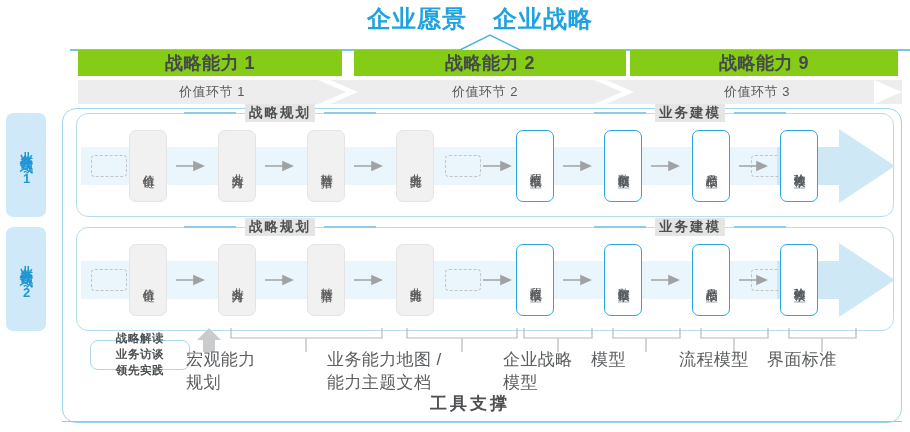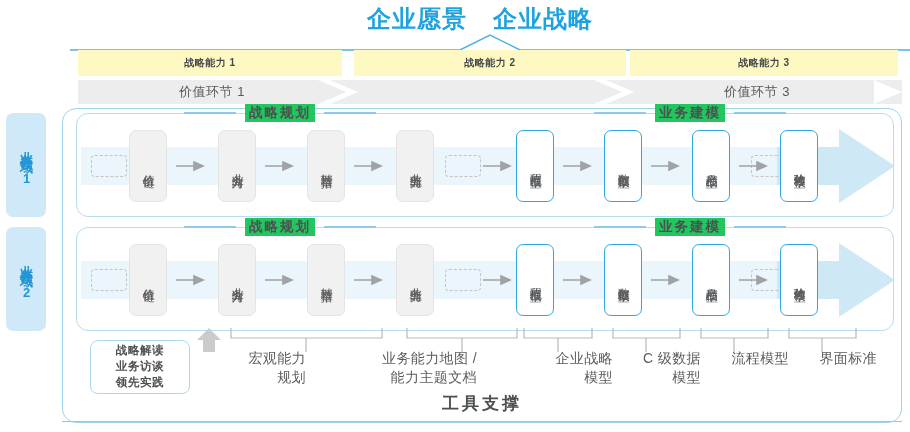--- a/index.html
+++ b/index.html
@@ -46,23 +46,23 @@
 
   
   .cap-row {
     position: absolute;
     left: 78px; top: 50px;
     width: 820px; height: 26px;
     display: flex;
     gap: 4px;
   }
   .cap-cell {
-    background: #fef9c3;
+    background: #84cc16;
     color: #46494b;
-    font-size: 10px;
+    font-size: 18px;
     font-weight: bold;
     display: flex;
     align-items: center;
     justify-content: center;
     letter-spacing: .5px;
   }
   .cap-cell.c1 { flex: 0 0 264px; }
   .cap-cell.c2 { flex: 0 0 272px; margin-left: 8px; }
   .cap-cell.c3 { flex: 1 1 auto; }
 
@@ -150,21 +150,21 @@
   .sec-head .bar {
     height: 1.4px;
     background: #8fcbe8;
     width: 52px;
   }
   .sec-head .txt {
     font-size: 13.5px;
     font-weight: bold;
     color: #4d5052;
     letter-spacing: 2px;
-    background: #22c55e;
+    background: #e5e5e5;
     padding: 0 4px;
     white-space: nowrap;
   }
 
   
   .flow-band {
     position: absolute;
     height: 38px;
     background: #eaf6fc;
   }
@@ -220,22 +220,22 @@
   }
 
   
   .connectors {
     position: absolute;
     left: 62px; top: 326px;
     width: 840px; height: 26px;
   }
   .tool-label {
     position: absolute;
-    text-align: right;
-    font-size: 14px;
+    text-align: left;
+    font-size: 17px;
     line-height: 1.35;
     color: #5b5d5f;
     letter-spacing: .4px;
     white-space: nowrap;
   }
   .tool-box {
     position: absolute;
     border: 1.3px solid #a9d7ef;
     border-radius: 8px;
     background: #ffffff;
@@ -247,21 +247,21 @@
     letter-spacing: .6px;
     display: flex;
     align-items: center;
     justify-content: center;
     box-sizing: border-box;
   }
 
   
   .bottom-banner {
     position: absolute;
-    left: 62px; top: 390px;
+    left: 50px; top: 390px;
     width: 840px; height: 26px;
     display: flex;
     align-items: center;
     justify-content: center;
   }
   .bottom-banner .txt {
     font-size: 17px;
     font-weight: bold;
     color: #4d5052;
     letter-spacing: 3px;
@@ -283,31 +283,32 @@
     <div class="header-title">企业战略</div>
   </div>
 
   <svg class="header-connector" viewBox="0 0 840 18" preserveAspectRatio="none">
     <path d="M0 17 L390 17 L420 2 L450 17 L840 17" fill="none" stroke="#4bb2e3" stroke-width="1.4"></path>
   </svg>
 
   <div class="cap-row">
     <div class="cap-cell c1">战略能力 1</div>
     <div class="cap-cell c2">战略能力 2</div>
-    <div class="cap-cell c3">战略能力 3</div>
+    <div class="cap-cell c3">战略能力 9</div>
   </div>
 
   <div class="vc-row">
     <svg class="vc-bar" viewBox="0 0 824 24" preserveAspectRatio="none">
       <rect x="0" y="0" width="824" height="24" fill="#ededed"></rect>
       <path d="M240 0 L268 12 L240 24 L252 24 L280 12 L252 0 Z" fill="#ffffff"></path>
       <path d="M516 0 L544 12 L516 24 L528 24 L556 12 L528 0 Z" fill="#ffffff"></path>
       <path d="M796 0 L824 12 L796 24 Z" fill="#ffffff"></path>
     </svg>
     <div class="vc-label v1">价值环节 1</div>
+    <div class="vc-label v2">价值环节 2</div>
     <div class="vc-label v3">价值环节 3</div>
   </div>
 
   <div class="domain-tab d1">
     <span>业务领域 1</span>
   </div>
   <div class="domain-tab d2">
     <span>业务领域 2</span>
   </div>
 
@@ -474,42 +475,41 @@
 
       <path d="M639 2 L639 12 L706 12 L706 2"></path>
       <path d="M672 12 L672 26"></path>
 
       <path d="M727 2 L727 12 L794 12 L794 2"></path>
       <path d="M760 12 L760 26"></path>
     </g>
     <path d="M141 26 L153 26 L153 14 L159 14 L147 2 L135 14 L141 14 Z" fill="#c9cbcd"></path>
   </svg>
 
-  <div class="tool-box" style="left:90px; top:340px; width:100px; height:54px;">
+  <div class="tool-box" style="left:90px; top:340px; width:100px; height:30px;">
     <div>
       <div>战略解读</div>
       <div>业务访谈</div>
       <div>领先实践</div>
     </div>
   </div>
 
   <div class="tool-label" style="left:246px; top:349px; width:120px; transform:translateX(-50%);">
     <div>宏观能力</div>
     <div>规划</div>
   </div>
   <div class="tool-label" style="left:402px; top:349px; width:150px; transform:translateX(-50%);">
     <div>业务能力地图 /</div>
     <div>能力主题文档</div>
   </div>
   <div class="tool-label" style="left:558px; top:349px; width:110px; transform:translateX(-50%);">
     <div>企业战略</div>
     <div>模型</div>
   </div>
   <div class="tool-label" style="left:646px; top:349px; width:110px; transform:translateX(-50%);">
-    <div>C 级数据</div>
     <div>模型</div>
   </div>
   <div class="tool-label" style="left:734px; top:349px; width:110px; transform:translateX(-50%);">
     <div>流程模型</div>
   </div>
   <div class="tool-label" style="left:822px; top:349px; width:110px; transform:translateX(-50%);">
     <div>界面标准</div>
   </div>
 
   <div class="bottom-banner">

